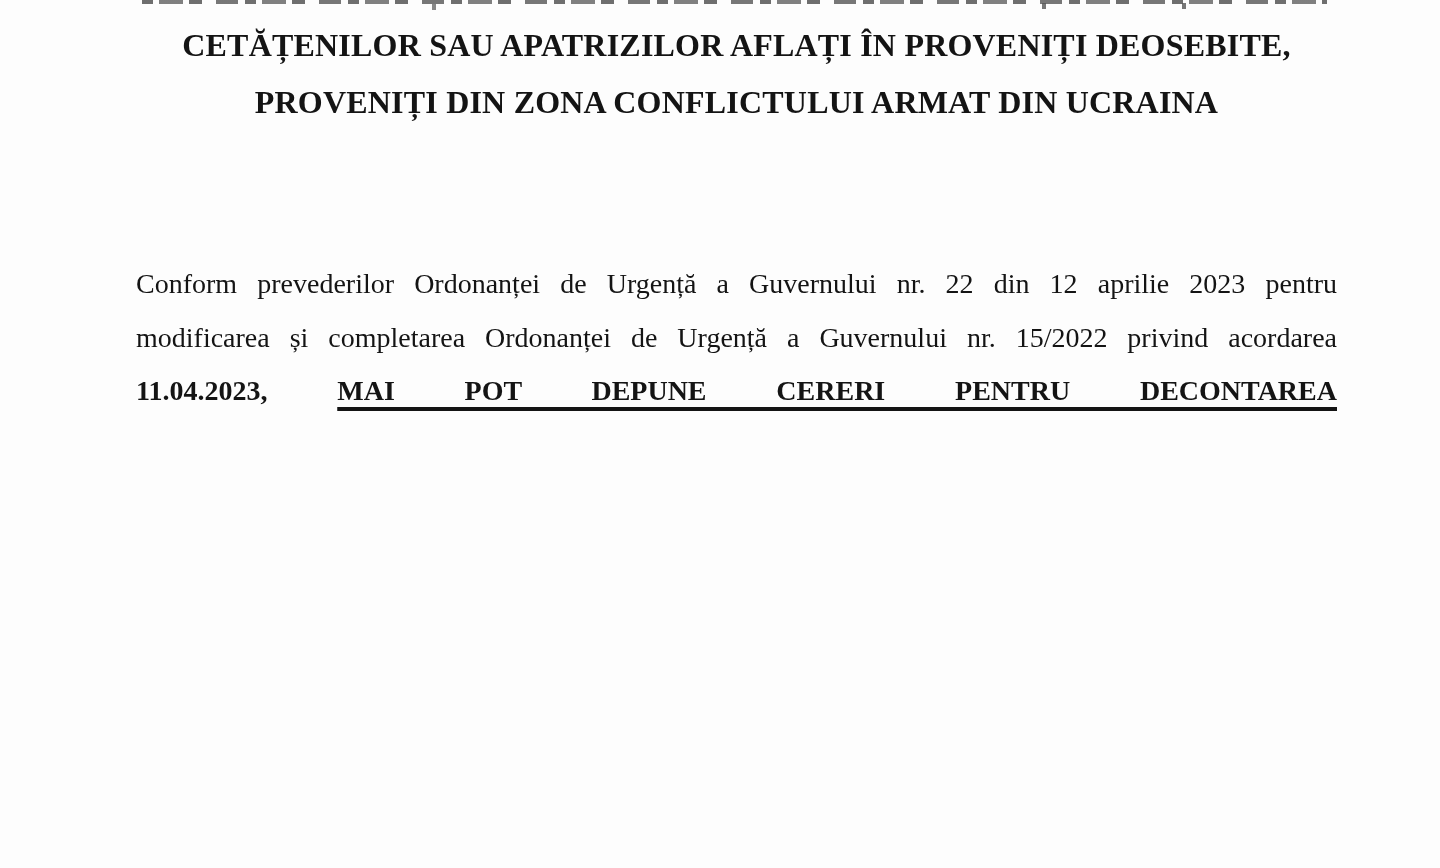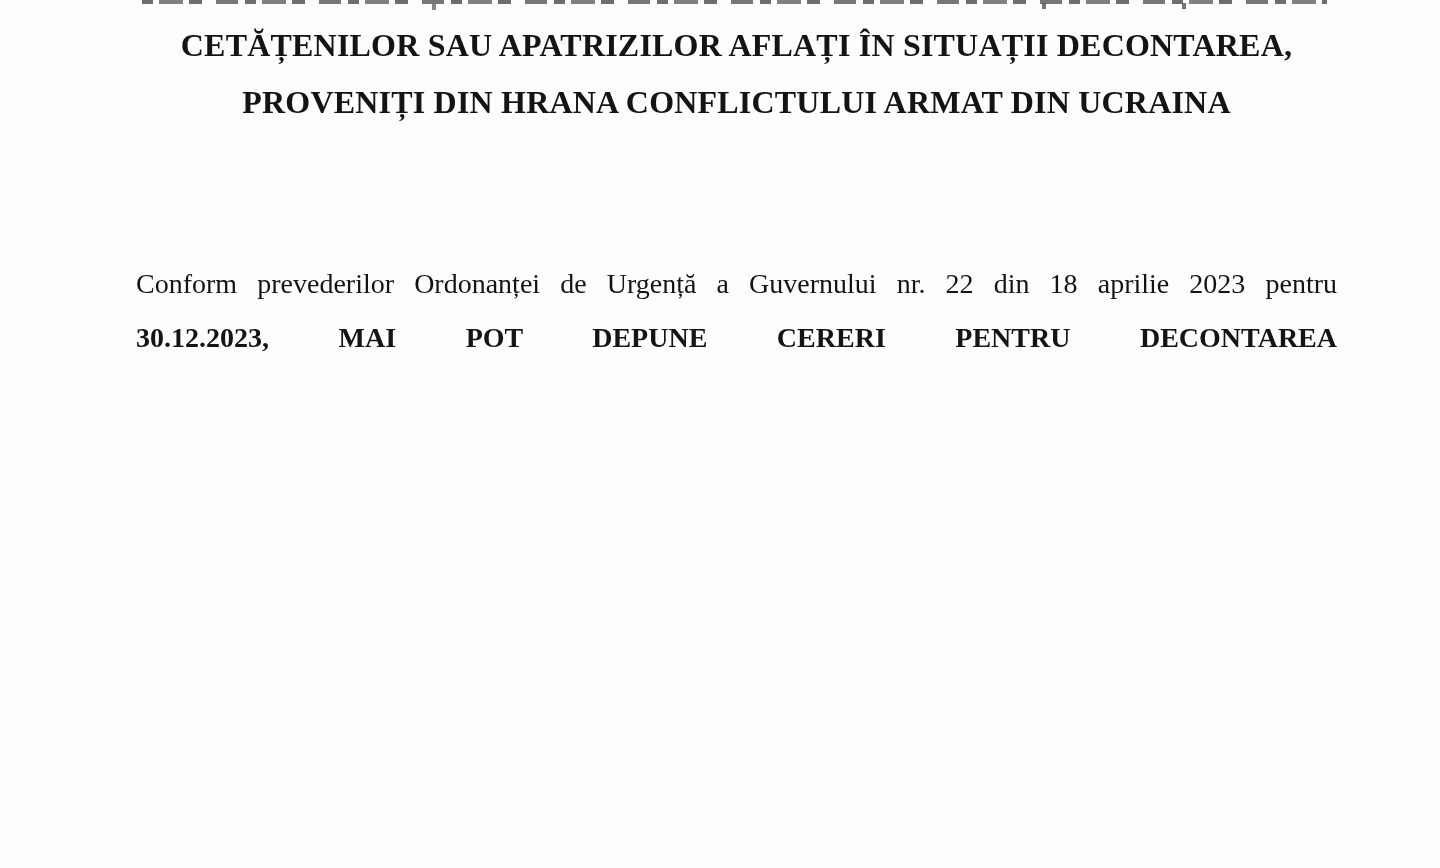--- a/index.html
+++ b/index.html
@@ -68,42 +68,46 @@
     line-height: 53.5px;
   }
   .pline {
     text-align: justify;
     text-align-last: justify;
     height: 53.5px;
     overflow: visible;
   }
   .b { font-weight: bold; }
   .u {
+    text-decoration: underline;
     text-decoration-thickness: 4px;
     text-underline-offset: 7px;
     text-decoration-color: #141414;
     margin-top: 6px;
   }
 </style>
 </head>
 <body>
 
 <div class="page">
   <div class="content">
 
     <div class="clipped-line"></div>
 
     <div class="title">
-      <div>CETĂȚENILOR SAU APATRIZILOR AFLAȚI ÎN SITUAȚII DECONTAREA,</div>
-      <div>PROVENIȚI DIN HRANA CONFLICTULUI ARMAT DIN UCRAINA</div>
+      <div>CETĂȚENILOR SAU APATRIZILOR AFLAȚI ÎN PROVENIȚI DEOSEBITE,</div>
+      <div>PROVENIȚI DIN ZONA CONFLICTULUI ARMAT DIN UCRAINA</div>
     </div>
 
     <div class="para">
       <div class="pline">
-        <span>Conform prevederilor Ordonanței de Urgență a Guvernului nr. 22 din 18 aprilie 2023 pentru</span>
+        <span>Conform prevederilor Ordonanței de Urgență a Guvernului nr. 22 din 12 aprilie 2023 pentru</span>
+      </div>
+      <div class="pline">
+        <span>modificarea și completarea Ordonanței de Urgență a Guvernului nr. 15/2022 privind acordarea</span>
       </div>
       <div class="pline b">
-        <span>30.12.2023, </span><span class="u">MAI POT DEPUNE CERERI PENTRU DECONTAREA</span>
+        <span>11.04.2023, </span><span class="u">MAI POT DEPUNE CERERI PENTRU DECONTAREA</span>
       </div>
     </div>
 
   </div>
 </div>
 
 </body></html>

